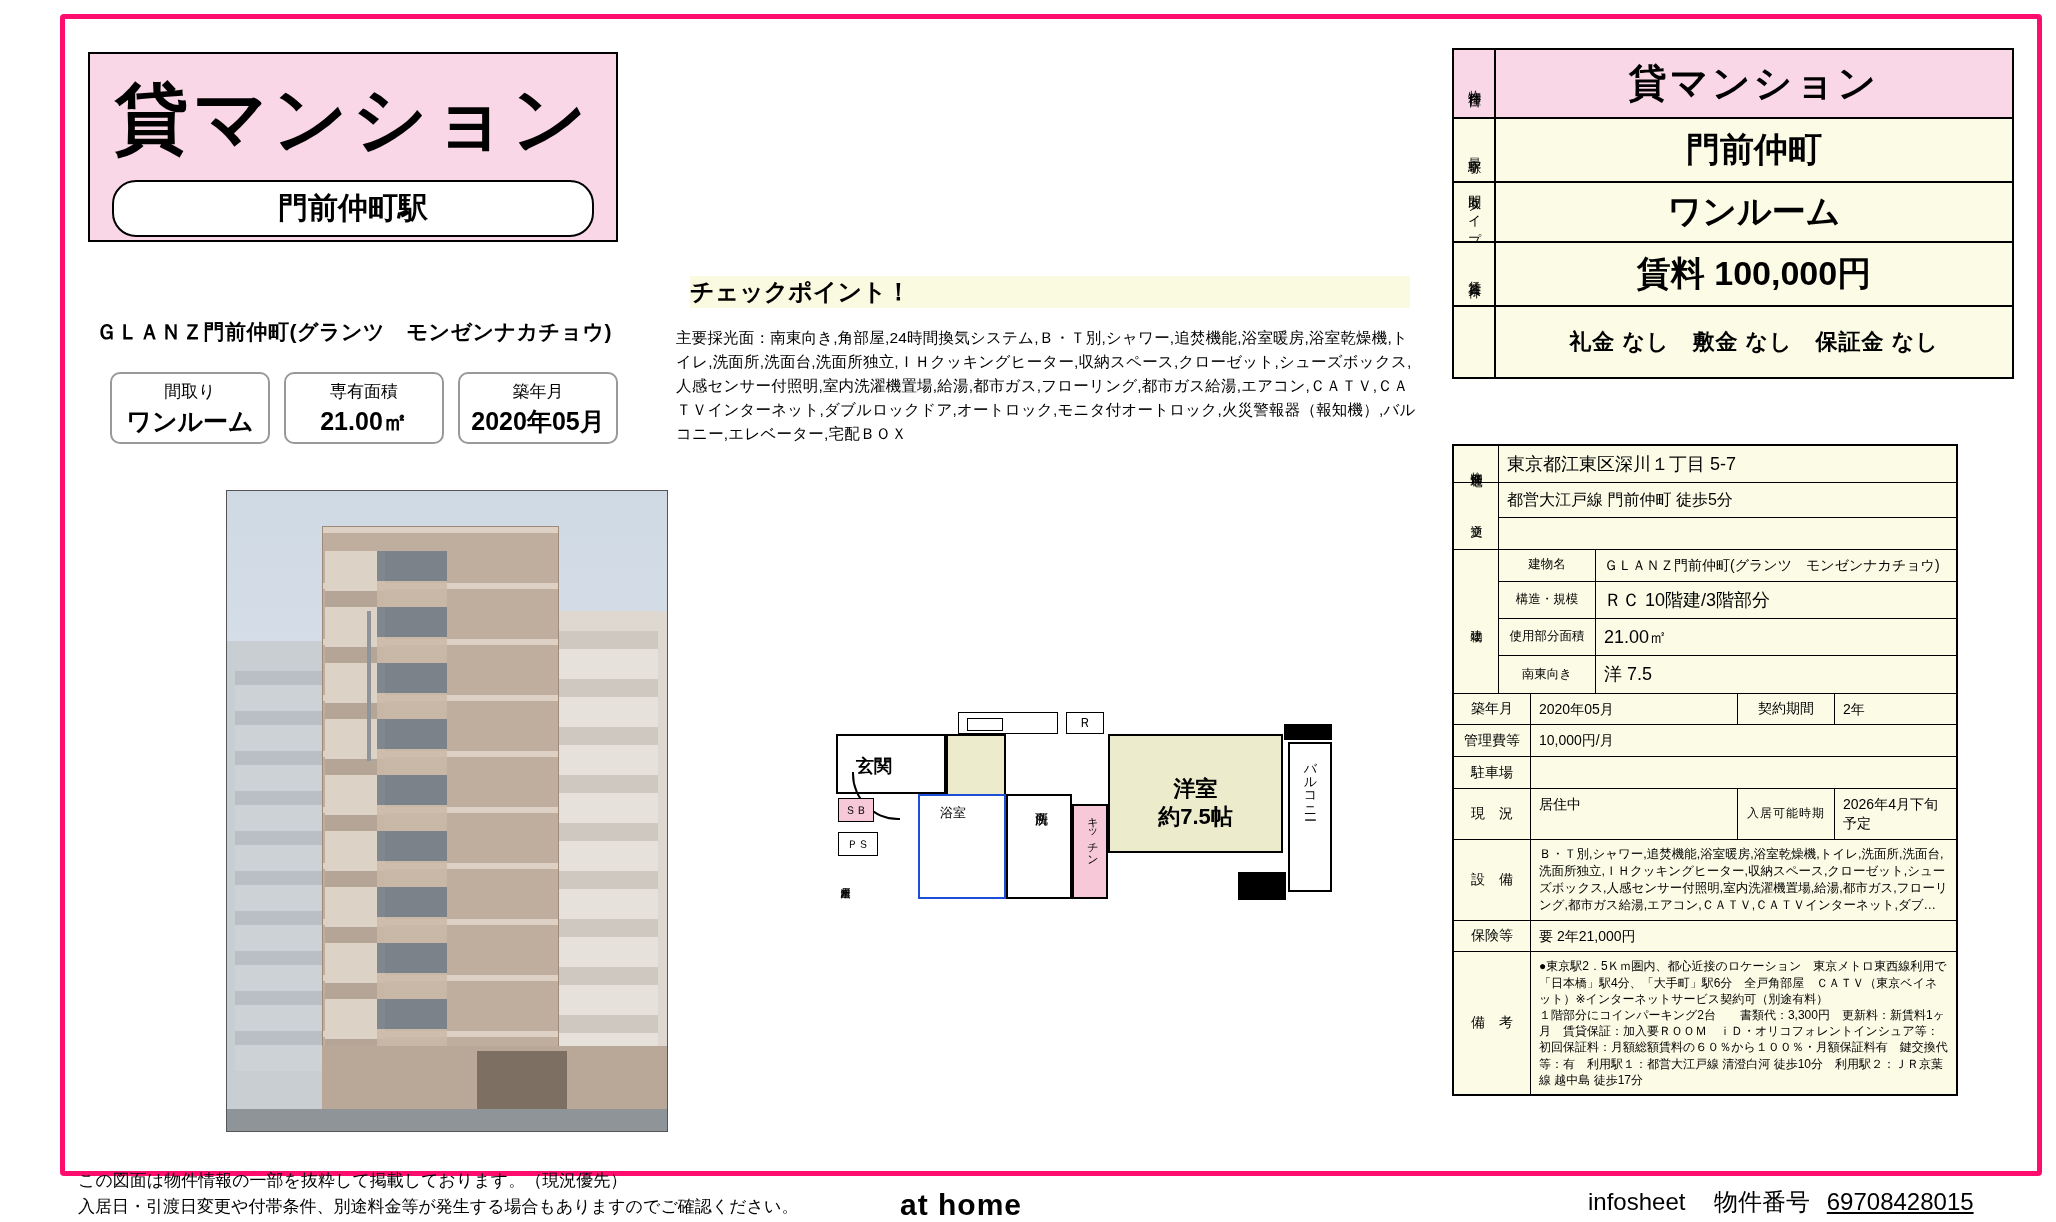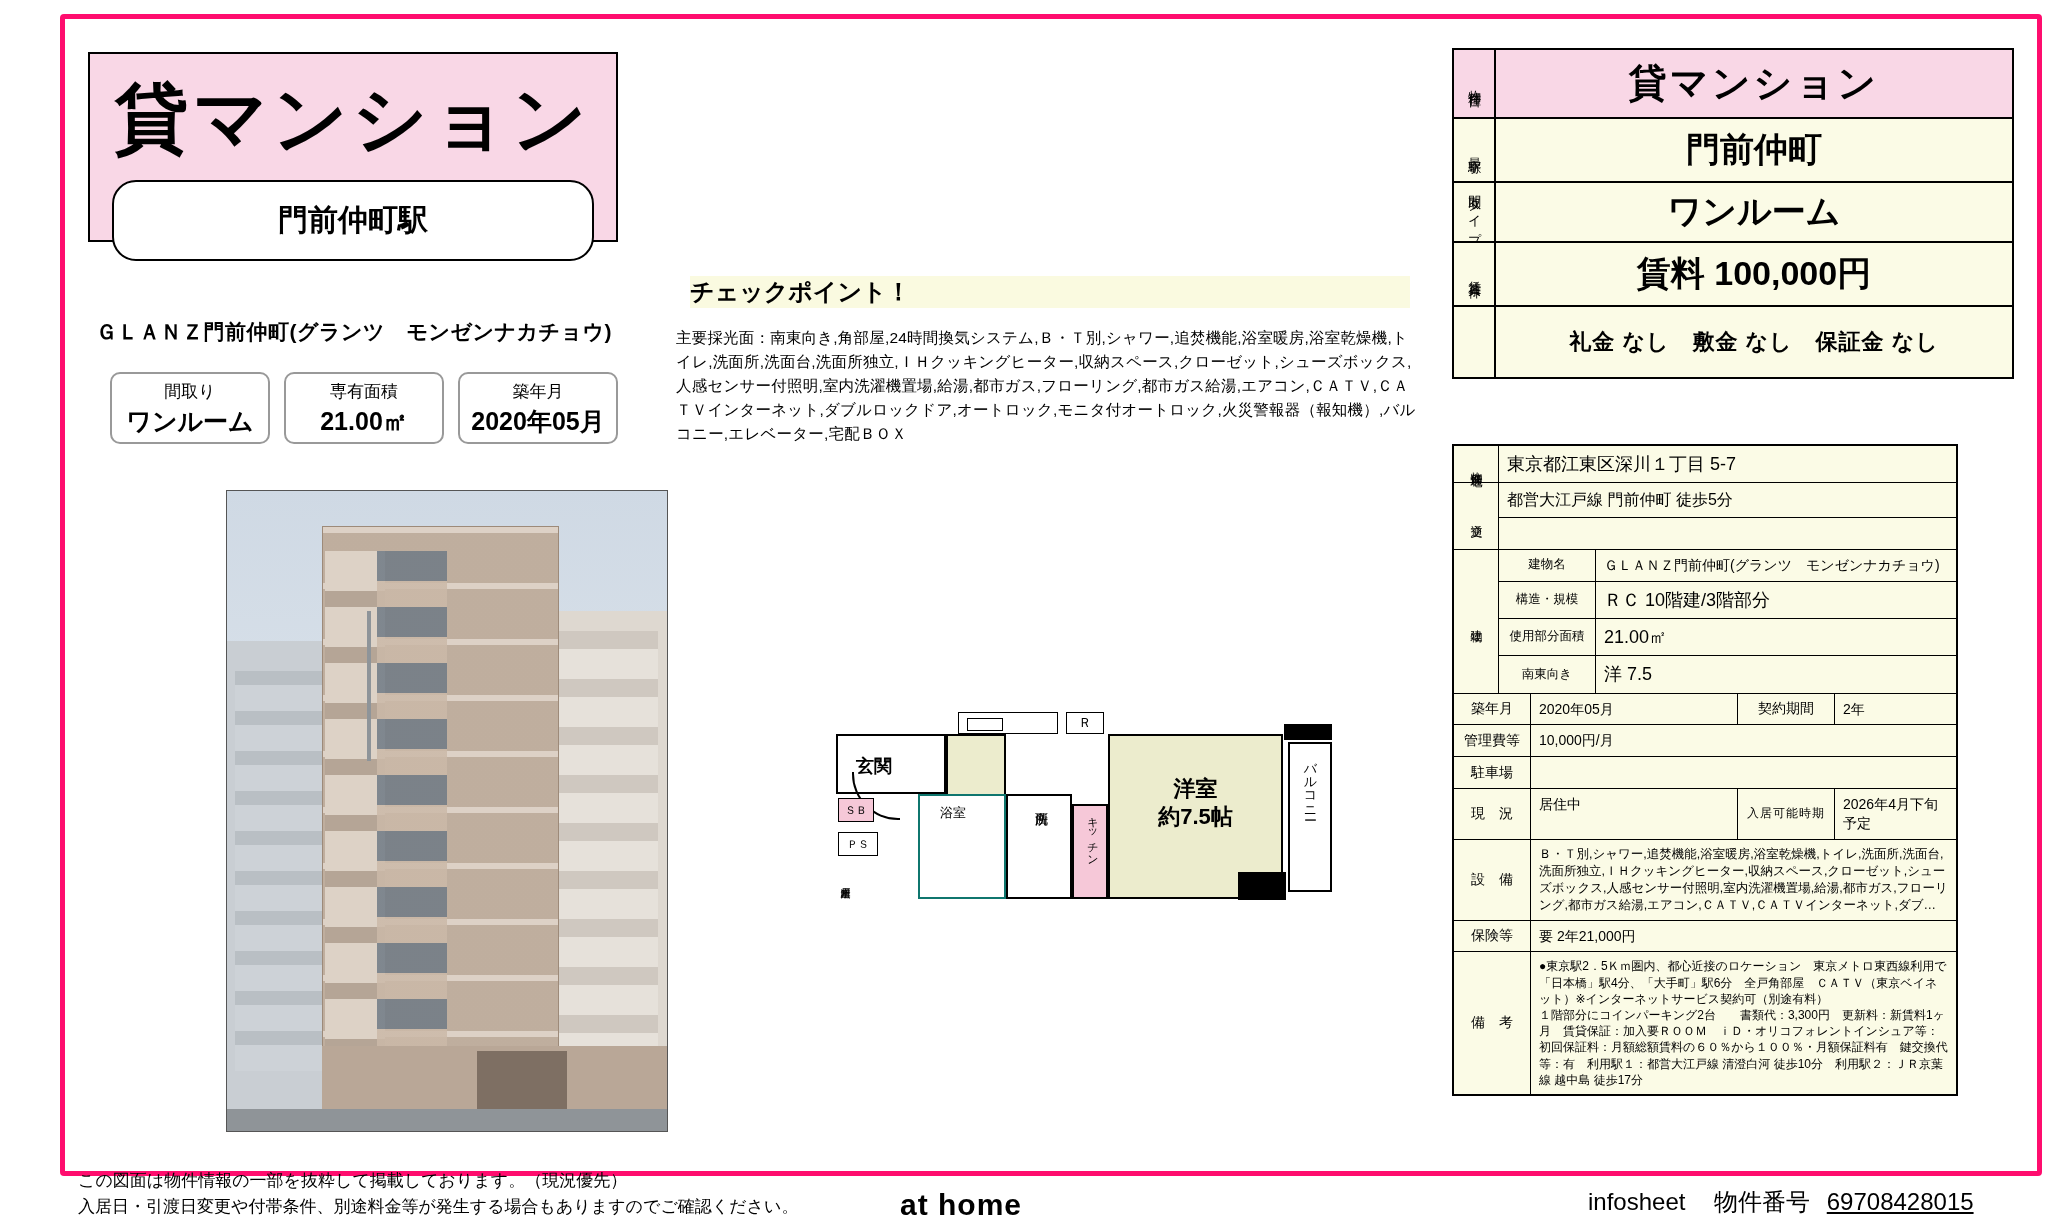--- a/index.html
+++ b/index.html
@@ -3,21 +3,21 @@
 <meta charset="utf-8">
 <style>
   html,body{margin:0;padding:0;}
   body{width:2056px;height:1222px;background:#ffffff;font-family:"Liberation Sans","DejaVu Sans",sans-serif;color:#000;}
   .page{position:relative;width:2056px;height:1222px;box-sizing:border-box;}
   .frame{position:absolute;left:60px;top:14px;right:14px;width:1982px;height:1162px;border:5px solid #ff0d6e;box-sizing:border-box;border-radius:4px;}
 
   
   .title-box{position:absolute;left:88px;top:52px;width:530px;height:190px;background:#f9d7e6;border:2px solid #000;box-sizing:border-box;}
   .title-main{font-size:74px;font-weight:bold;letter-spacing:4px;text-align:center;margin-top:16px;font-family:"DejaVu Sans",sans-serif;}
-  .title-sub{margin:10px 22px 0 22px;background:#ffffff;border:2px solid #000;border-radius:24px;text-align:center;font-size:30px;font-weight:bold;padding:18px 0;}
+  .title-sub{margin:10px 22px 0 22px;background:#ffffff;border:2px solid #000;border-radius:24px;text-align:center;font-size:30px;font-weight:bold;padding:6px 0;}
   .bldg-name{position:absolute;left:96px;top:318px;width:540px;font-size:21px;font-weight:bold;letter-spacing:0.5px;}
 
   .spec-row{position:absolute;left:110px;top:372px;display:flex;gap:14px;}
   .spec-cell{width:160px;height:72px;border:2px solid #999;border-radius:10px;box-sizing:border-box;text-align:center;padding-top:6px;background:#fff;}
   .spec-cell .lbl{font-size:17px;}
   .spec-cell .val{font-size:25px;font-weight:bold;margin-top:2px;}
 
   
   .photo{position:absolute;left:226px;top:490px;width:440px;height:640px;border:1px solid #555;overflow:hidden;background:#b9c7d6;}
   .sky{position:absolute;inset:0;background:linear-gradient(#cfd9e4,#e7edf2);}
@@ -35,29 +35,29 @@
   .ground{position:absolute;left:0;top:618px;width:100%;height:24px;background:#8f9498;}
   .pole{position:absolute;left:140px;top:120px;width:4px;height:150px;background:#8e9499;}
 
   
   .cp-title{position:absolute;left:690px;top:276px;width:720px;height:32px;background:#fafae0;}
   .cp-title span{font-size:24px;font-weight:bold;}
   .cp-body{position:absolute;left:676px;top:326px;width:740px;font-size:15.5px;line-height:1.55;letter-spacing:0.2px;}
 
   
   .fp{position:absolute;left:818px;top:712px;width:570px;height:205px;}
-  .room{position:absolute;left:290px;top:22px;width:175px;height:165px;border:2px solid #000;background:#ececcd;box-sizing:border-box;}
+  .room{position:absolute;left:290px;top:22px;width:175px;height:119px;border:2px solid #000;background:#ececcd;box-sizing:border-box;}
   .room .rname{position:absolute;left:0;right:0;top:38px;text-align:center;font-size:22px;font-weight:bold;}
   .room .rsize{position:absolute;left:0;right:0;top:66px;text-align:center;font-size:22px;font-weight:bold;}
   .balcony{position:absolute;left:470px;top:30px;width:44px;height:150px;border:2px solid #000;box-sizing:border-box;background:#fff;}
   .balcony span{display:block;writing-mode:vertical-rl;font-size:13px;margin:10px auto 0 auto;text-align:center;}
   .genkan{position:absolute;left:18px;top:22px;width:110px;height:60px;border:2px solid #000;box-sizing:border-box;background:#fff;}
   .genkan span{position:absolute;left:18px;top:18px;font-size:18px;font-weight:bold;}
   .hall{position:absolute;left:128px;top:22px;width:60px;height:165px;border:2px solid #000;background:#ececcd;box-sizing:border-box;}
-  .bath{position:absolute;left:100px;top:82px;width:88px;height:105px;border:2px solid #0f766e;background:#fff;box-sizing:border-box;}
+  .bath{position:absolute;left:100px;top:82px;width:88px;height:105px;border:2px solid #1d4ed8;background:#fff;box-sizing:border-box;}
   .bath span{position:absolute;left:20px;top:8px;font-size:13px;}
   .wash{position:absolute;left:188px;top:82px;width:66px;height:105px;border:2px solid #000;background:#fff;box-sizing:border-box;}
   .wash span{position:absolute;left:24px;top:6px;writing-mode:vertical-rl;font-size:13px;}
   .kit{position:absolute;left:254px;top:92px;width:36px;height:95px;border:2px solid #000;background:#f6c8d8;box-sizing:border-box;}
   .kit span{writing-mode:vertical-rl;font-size:11px;margin-left:11px;display:block;margin-top:4px;}
   .sb{position:absolute;left:20px;top:86px;width:36px;height:24px;border:1.5px solid #000;background:#f6c8d8;font-size:11px;text-align:center;line-height:22px;box-sizing:border-box;}
   .ps{position:absolute;left:20px;top:120px;width:40px;height:24px;border:1.5px solid #000;background:#fff;font-size:11px;text-align:center;line-height:22px;box-sizing:border-box;}
   .rbox{position:absolute;left:248px;top:0px;width:38px;height:22px;border:1.5px solid #000;font-size:13px;text-align:center;line-height:20px;box-sizing:border-box;background:#fff;}
   .topbox{position:absolute;left:140px;top:0px;width:100px;height:22px;border:1.5px solid #000;background:#fff;box-sizing:border-box;}
   .topbox:after{content:"";position:absolute;left:8px;top:5px;width:34px;height:11px;border:1.5px solid #000;}

